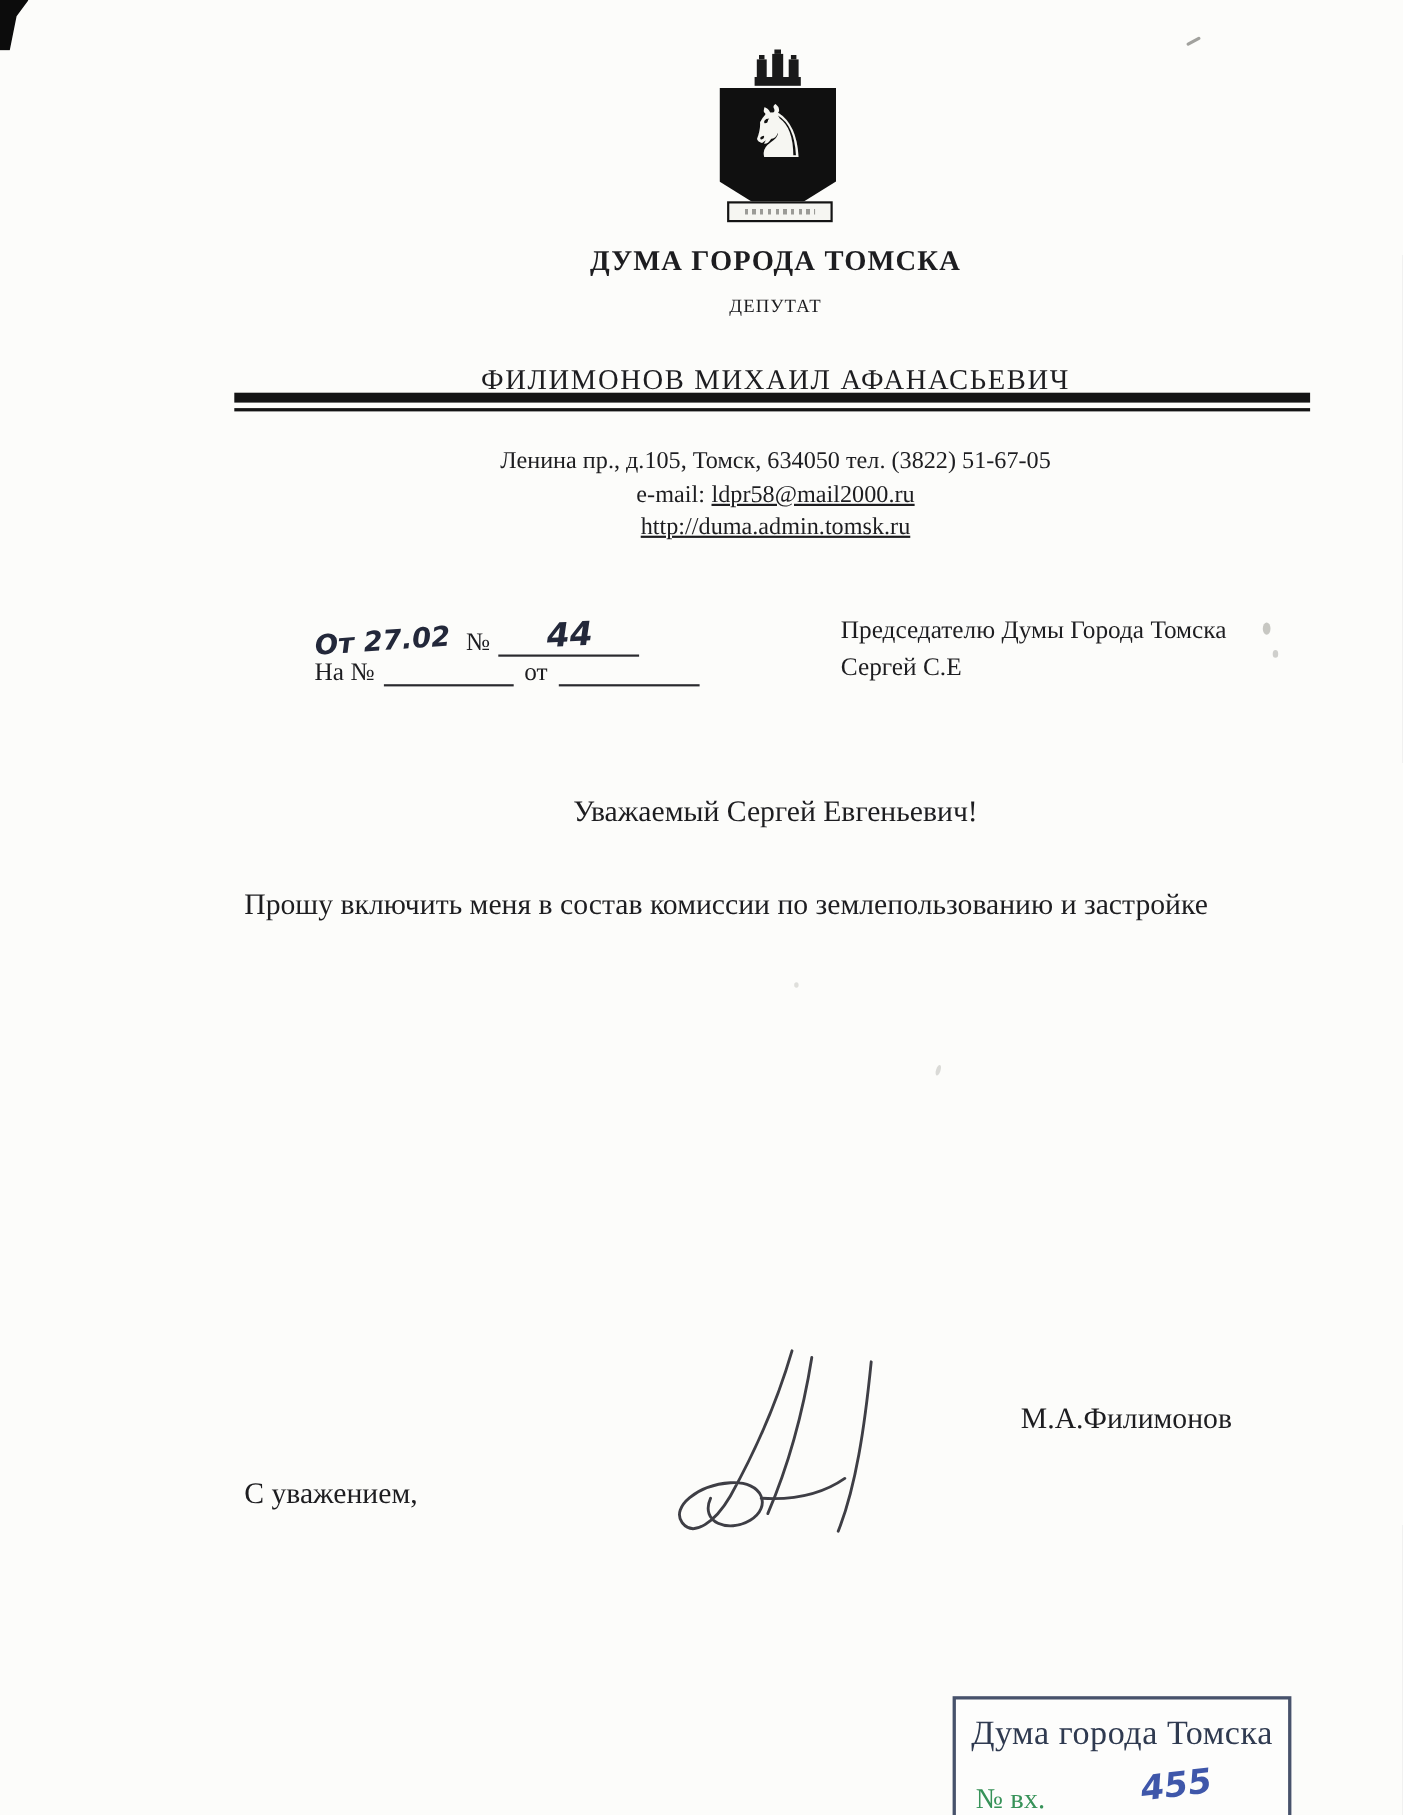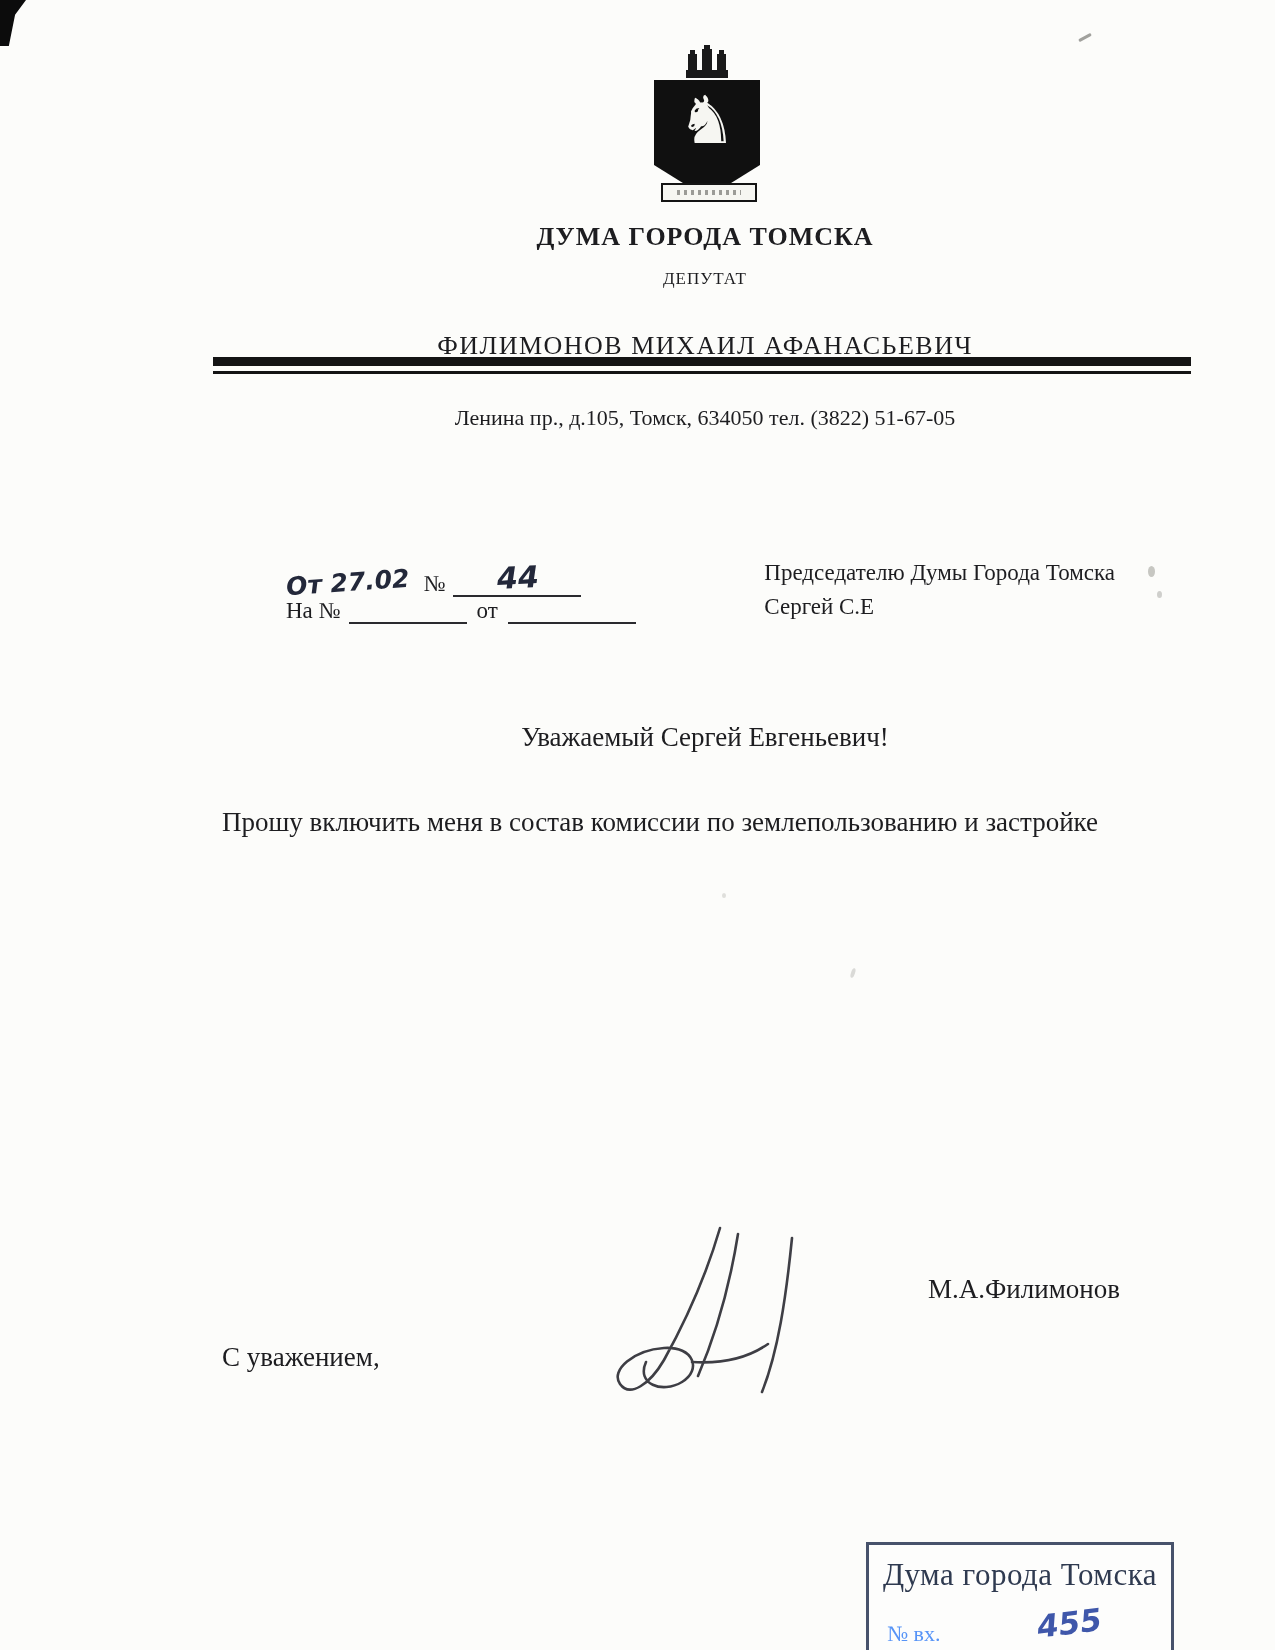--- a/index.html
+++ b/index.html
@@ -68,21 +68,21 @@
     line-height:52px;}
   
   .closing{position:absolute;left:222px;top:1342px;font-size:27px;}
   .sig-name{position:absolute;left:928px;top:1274px;font-size:27px;text-align:center;}
   .signature-svg{position:absolute;left:588px;top:1212px;}
   
   .stamp{position:absolute;left:866px;top:1542px;width:302px;height:140px;
     border:3px solid #47526b;background:rgba(255,255,255,.35);}
   .stamp-l1{margin-top:12px;text-align:center;font-size:31px;color:#2f3a50;
     letter-spacing:.5px;}
-  .stamp-l2{position:absolute;left:18px;top:76px;font-size:22px;color:#3b82f6;opacity:.85;}
+  .stamp-l2{position:absolute;left:18px;top:76px;font-size:26px;color:#15803d;opacity:.85;}
   .stamp-num{position:absolute;left:168px;top:60px;font-size:31px;color:#3f57aa;
     transform:rotate(-7deg);font-weight:bold;}
 </style>
 </head>
 <body>
 
 <div class="page">
 
   <div class="corner-tl"></div>
   <div class="dash-tr"></div>
@@ -108,20 +108,22 @@
   </div>
 
   <div class="centered org">ДУМА ГОРОДА ТОМСКА</div>
   <div class="centered role">ДЕПУТАТ</div>
   <div class="centered dep-name">ФИЛИМОНОВ МИХАИЛ АФАНАСЬЕВИЧ</div>
 
   <div class="rule-thick"></div>
   <div class="rule-thin"></div>
 
   <div class="centered address">Ленина пр., д.105, Томск, 634050 тел. (3822) 51-67-05</div>
+  <div class="centered email-line"><span class="email-lbl">e-mail:</span><a class="u">ldpr58@mail2000.ru</a></div>
+  <div class="centered site-line"><a class="u">http://duma.admin.tomsk.ru</a></div>
 
   <div class="ref1"><span class="hw hw-date">От 27.02</span><span class="num-sign">№</span><span class="hw-num-line"><span class="hw hw-num">44</span></span></div>
   <div class="ref2"><span>На №</span><span class="blank w1"></span><span>от</span><span class="blank w2"></span></div>
 
   <div class="recipient">
     <div>Председателю Думы Города Томска</div>
     <div>Сергей С.Е</div>
   </div>
 
   <div class="centered salutation">Уважаемый Сергей Евгеньевич!</div>

